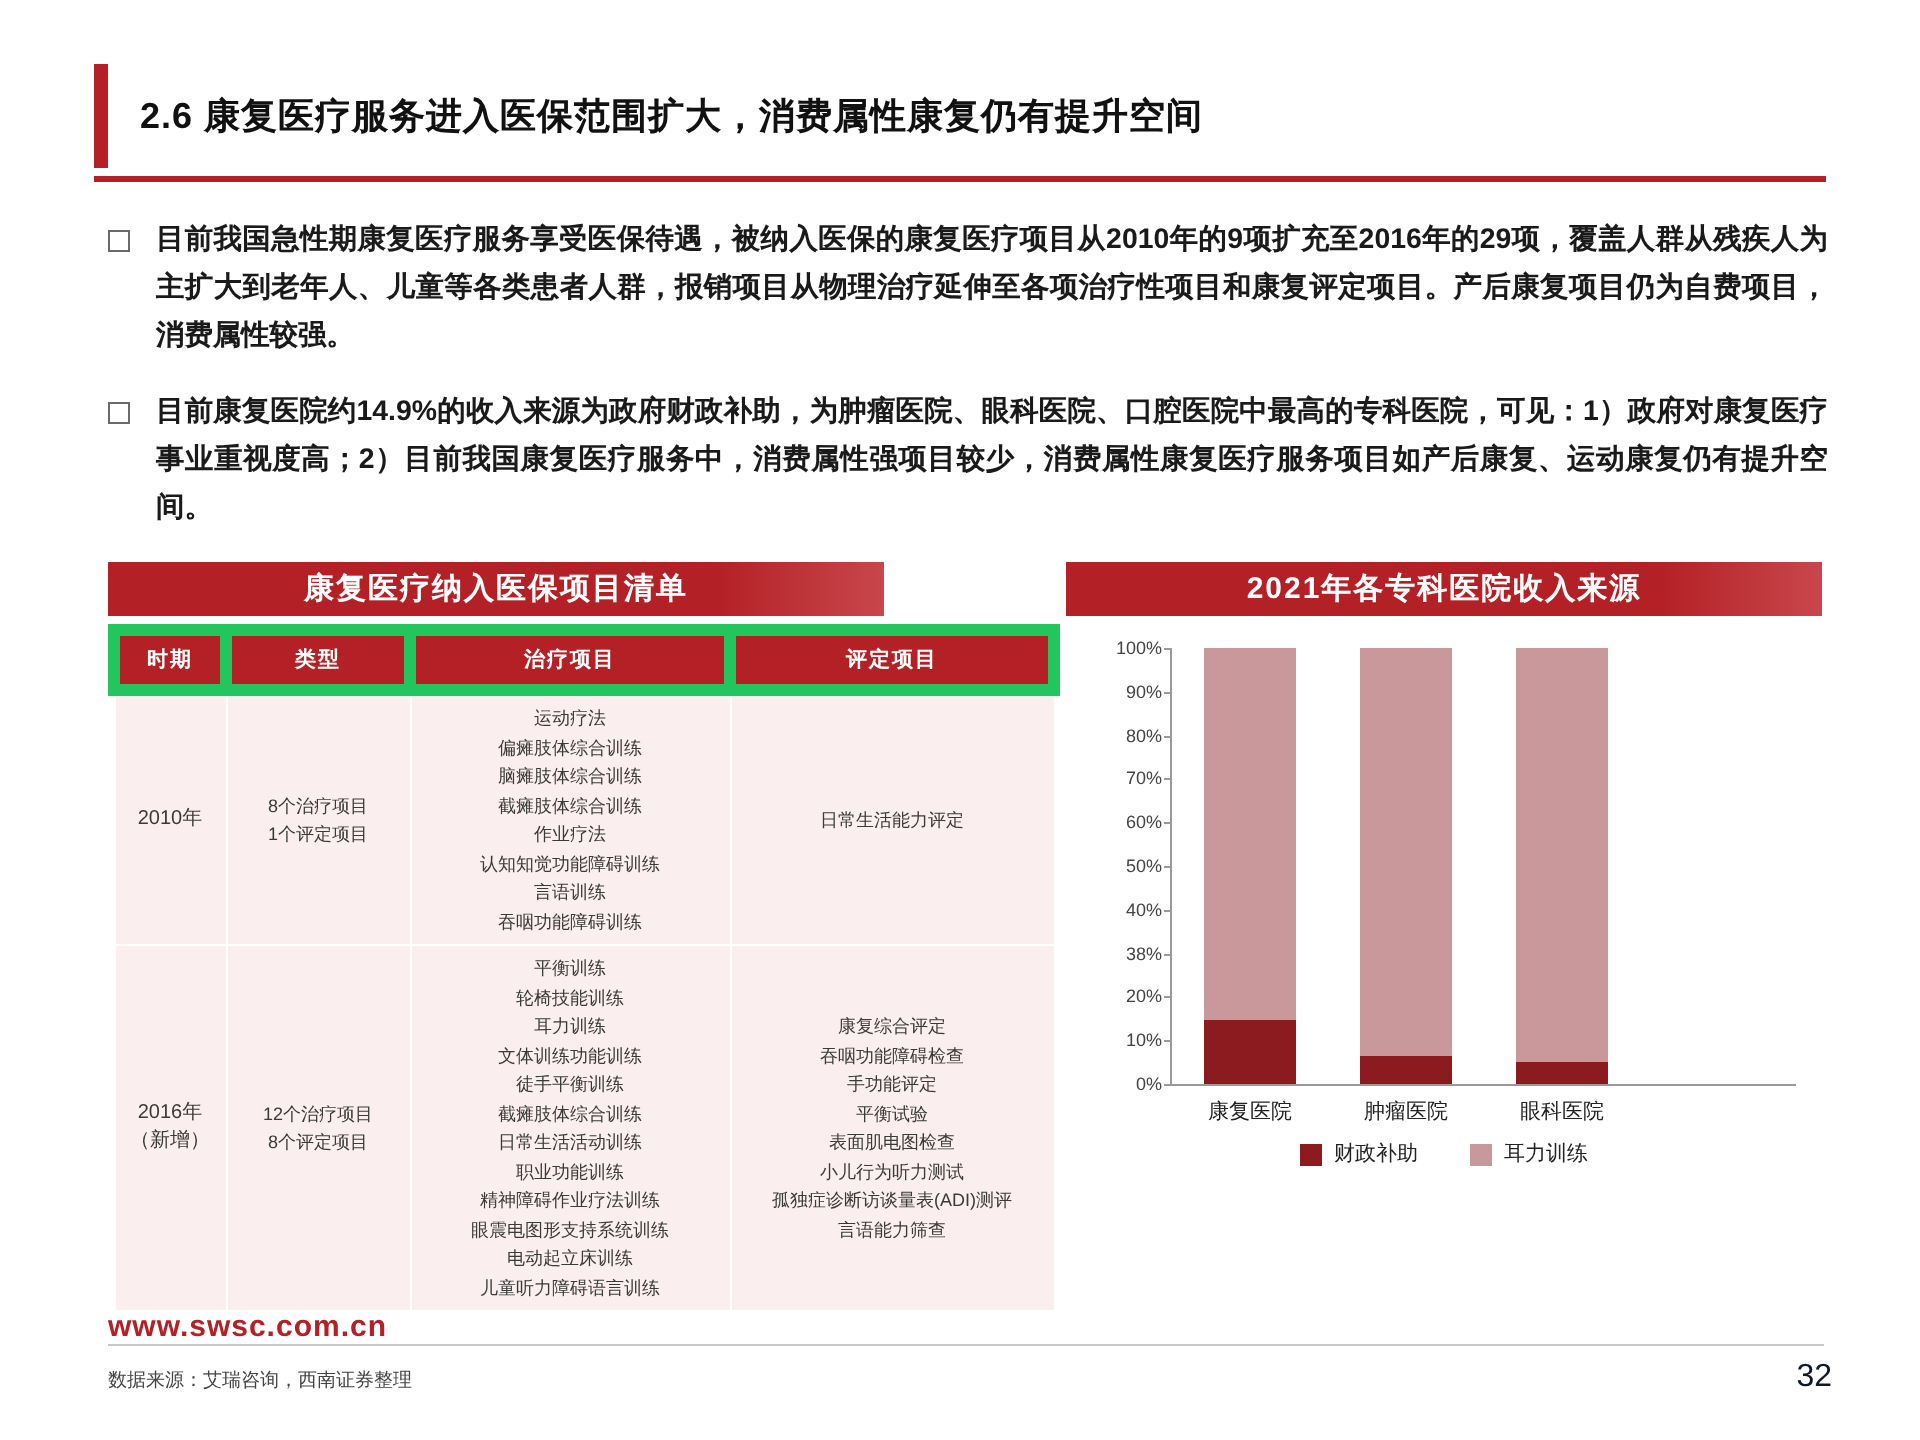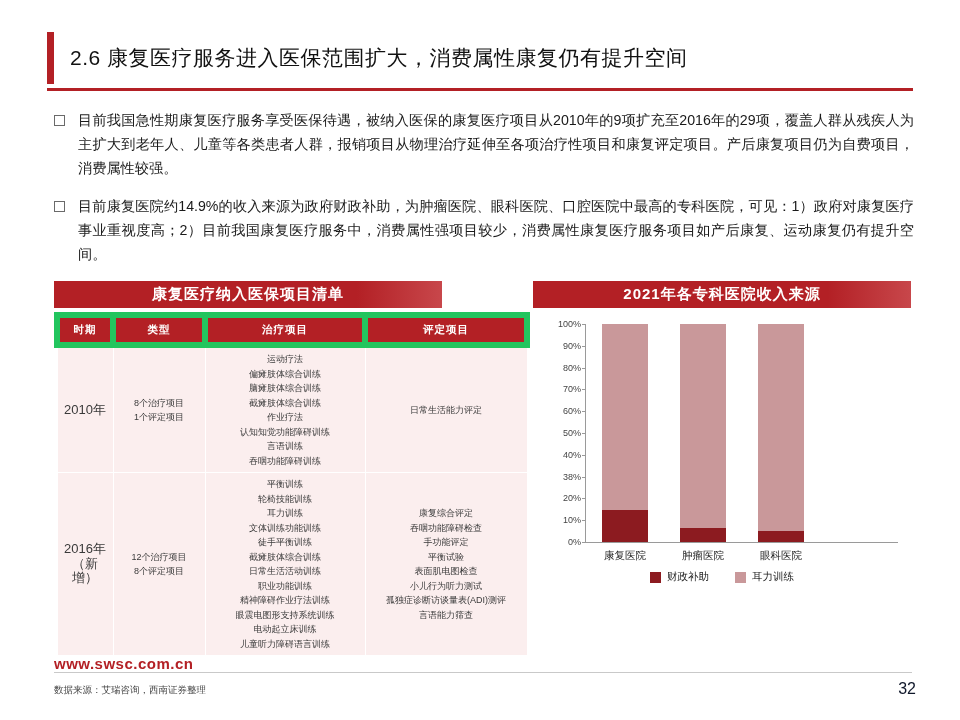--- a/index.html
+++ b/index.html
@@ -32,42 +32,43 @@
     background: #b32025;
   }
   .title-wrap {
     position: absolute;
     left: 70px;
     top: 36px;
     width: 840px;
     height: 50px;
   }
   .slide-title {
-    font-size: 21px;
-    font-weight: normal;
+    font-size: 18px;
+    font-weight: bold;
     color: #111111;
     letter-spacing: 0.5px;
     line-height: 44px;
     white-space: nowrap;
   }
   .title-underline {
     position: absolute;
     left: 47px;
     top: 88px;
     width: 866px;
     height: 3px;
     background: #b32025;
   }
 
   
   .bullets {
     position: absolute;
     left: 54px;
     top: 108px;
     width: 860px;
+    font-weight: bold;
   }
   .bullet-row {
     display: flex;
     align-items: flex-start;
     margin-bottom: 14px;
   }
   .bullet-marker {
     width: 9px;
     height: 9px;
     border: 1px solid #6a6a6a;
@@ -132,21 +133,21 @@
     background: #fbeeee;
     border: 1px solid #ffffff;
     font-size: 9px;
     color: #3a3a3a;
     text-align: center;
     vertical-align: middle;
     line-height: 14.5px;
     padding: 4px 2px;
   }
   .tbl td.period {
-    font-size: 13px;
+    font-size: 10px;
   }
   .col1 { width: 56px; }
   .col2 { width: 92px; }
   .col3 { width: 160px; }
   .col4 { width: 162px; }
 
   
   .chart-panel {
     position: absolute;
     left: 533px;

